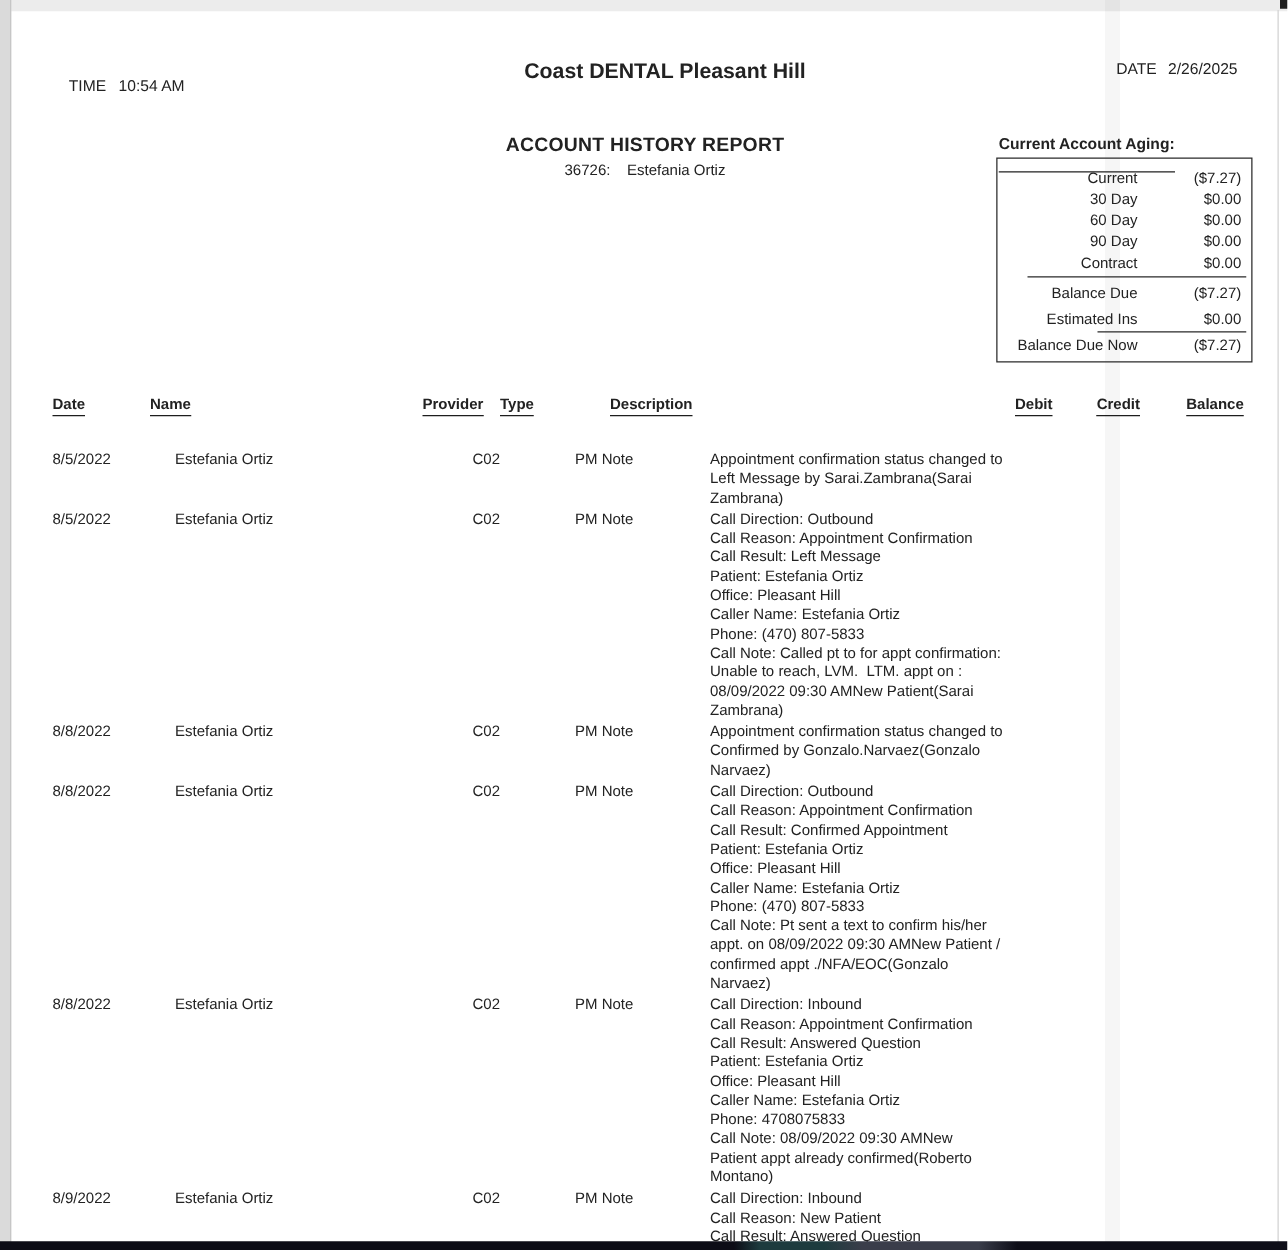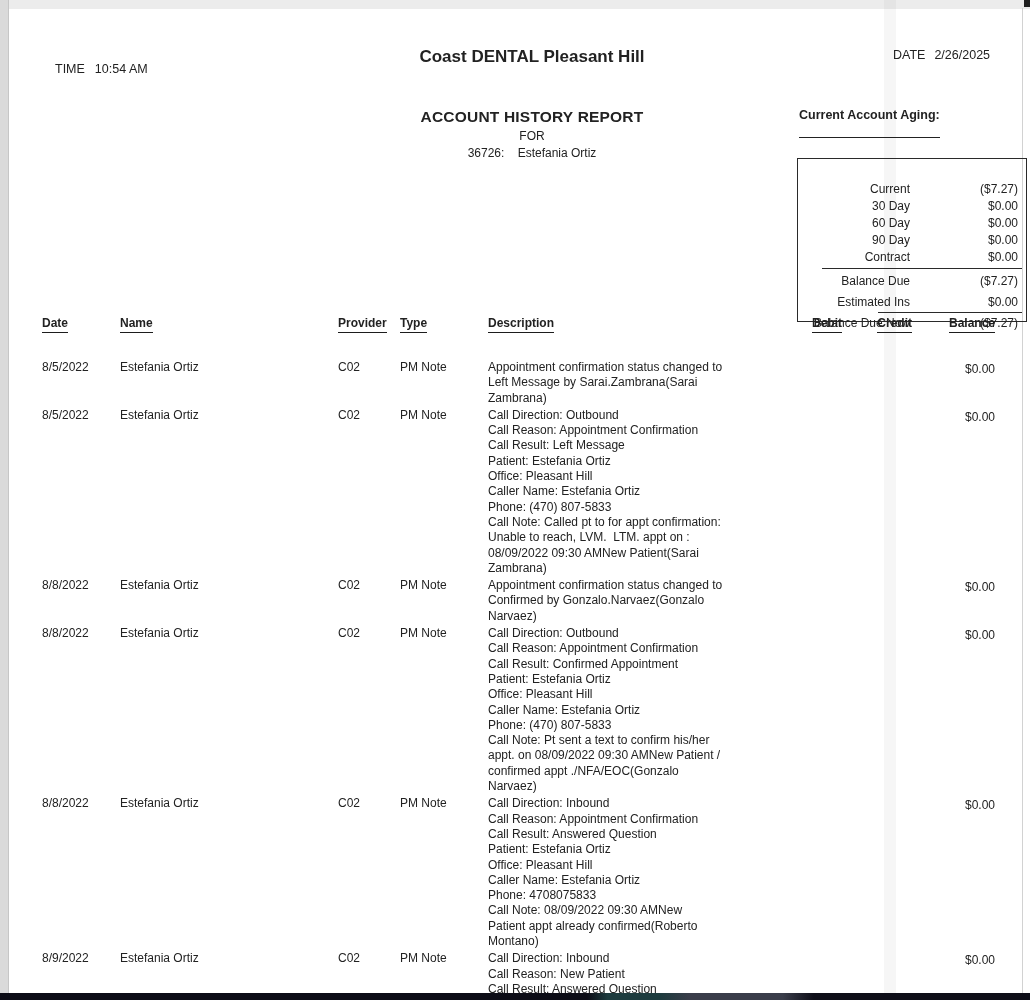--- a/index.html
+++ b/index.html
@@ -21,48 +21,47 @@
       #0c0c16 0%, #0c0c16 57%,
       #1d3b3e 59%, #1d3b3e 64%,
       #3a3d4a 67%, #3a3d4a 76%,
       #0e0e18 79%, #0e0e18 100%);
   }
   
   .hdr-left{position:absolute;left:55px;top:62px;font-size:12.5px;display:flex;gap:10px;justify-content:center;}
   .hdr-center{position:absolute;left:282px;top:47px;width:500px;text-align:center;font-size:17px;font-weight:bold;}
   .hdr-right{position:absolute;left:893px;top:48px;font-size:12.5px;display:flex;gap:9px;}
   
-  .title-block{position:absolute;left:232px;top:108px;width:600px;text-align:center;}
+  .title-block{position:absolute;left:216px;top:108px;width:600px;text-align:center;}
   .rpt-title{font-size:15.5px;font-weight:bold;letter-spacing:.2px;}
   .rpt-for{font-size:12px;margin-top:3px;}
   .rpt-account{font-size:12px;margin-top:3px;white-space:pre;}
   .rpt-range{font-size:12px;margin-top:3px;}
   
   .aging-title{position:absolute;left:799px;top:108px;font-size:12.5px;font-weight:bold;}
   .aging-title span{border-bottom:1.6px solid #222;padding-bottom:15px;}
   .aging-box{
-    position:absolute;left:797px;top:126px;width:230px;height:164px;
-    border:1.6px solid #2a2a2a;box-sizing:border-box;padding-top:21px;
+    position:absolute;left:797px;top:126px;width:205px;height:164px;
+    border:1.6px solid #2a2a2a;box-sizing:border-box;padding-top:6px;
     font-size:12px;
-    margin-top:32px;
   }
   .aging-row{display:flex;height:17.2px;align-items:center;}
   .aging-row .lbl{width:112px;text-align:right;}
   .aging-row .val{flex:1;text-align:right;padding-right:8px;}
   .aging-row.tall{height:20.5px;}
   .aging-div1{border-top:1.4px solid #2a2a2a;margin:2px 4px 2px 24px;}
   .aging-div2{border-top:1.4px solid #2a2a2a;margin:0 4px 0 80px;}
   
   .tbl{position:absolute;left:42px;width:953px;}
   .tgrid{display:grid;grid-template-columns:78px 218px 62px 88px 292px 62px 70px 83px;}
   .thead{top:316px;font-weight:bold;font-size:12px;}
   .thead .hcell span{border-bottom:1.6px solid #1d1d1d;padding-bottom:2px;}
   .thead .r{text-align:right;}
   .tbody{top:360px;font-size:12px;line-height:15.3px;}
-  .trow{display:grid;grid-template-columns:78px 218px 62px 88px 292px 62px 70px 83px;margin-bottom:2px;align-items:start;}
+  .trow{display:grid;grid-template-columns:78px 218px 62px 88px 292px 62px 70px 83px;margin-bottom:2px;align-items:start;gap:20px;}
   .trow .desc{white-space:pre-wrap;}
   .trow .num{text-align:right;padding-top:2px;}
   .cell{min-height:1px;}
 </style>
 </head>
 <body>
 
 <div class="frame-top"></div>
 <div class="frame-left"></div>
 <div class="frame-right-line"></div>
@@ -74,21 +73,20 @@
   <span>10:54 AM</span>
 </div>
 <div class="hdr-center">Coast DENTAL Pleasant Hill</div>
 <div class="hdr-right">
   <span>DATE</span>
   <span>2/26/2025</span>
 </div>
 
 <div class="title-block">
   <div class="rpt-title">ACCOUNT HISTORY REPORT</div>
-  <div class="rpt-for">FOR</div>
   <div class="rpt-account">36726:    Estefania Ortiz</div>
 </div>
 
 <div class="aging-title">
   <span>Current Account Aging:</span>
 </div>
 <div class="aging-box">
   <div class="aging-row">
     <span class="lbl">Current</span>
     <span class="val">($7.27)</span>

